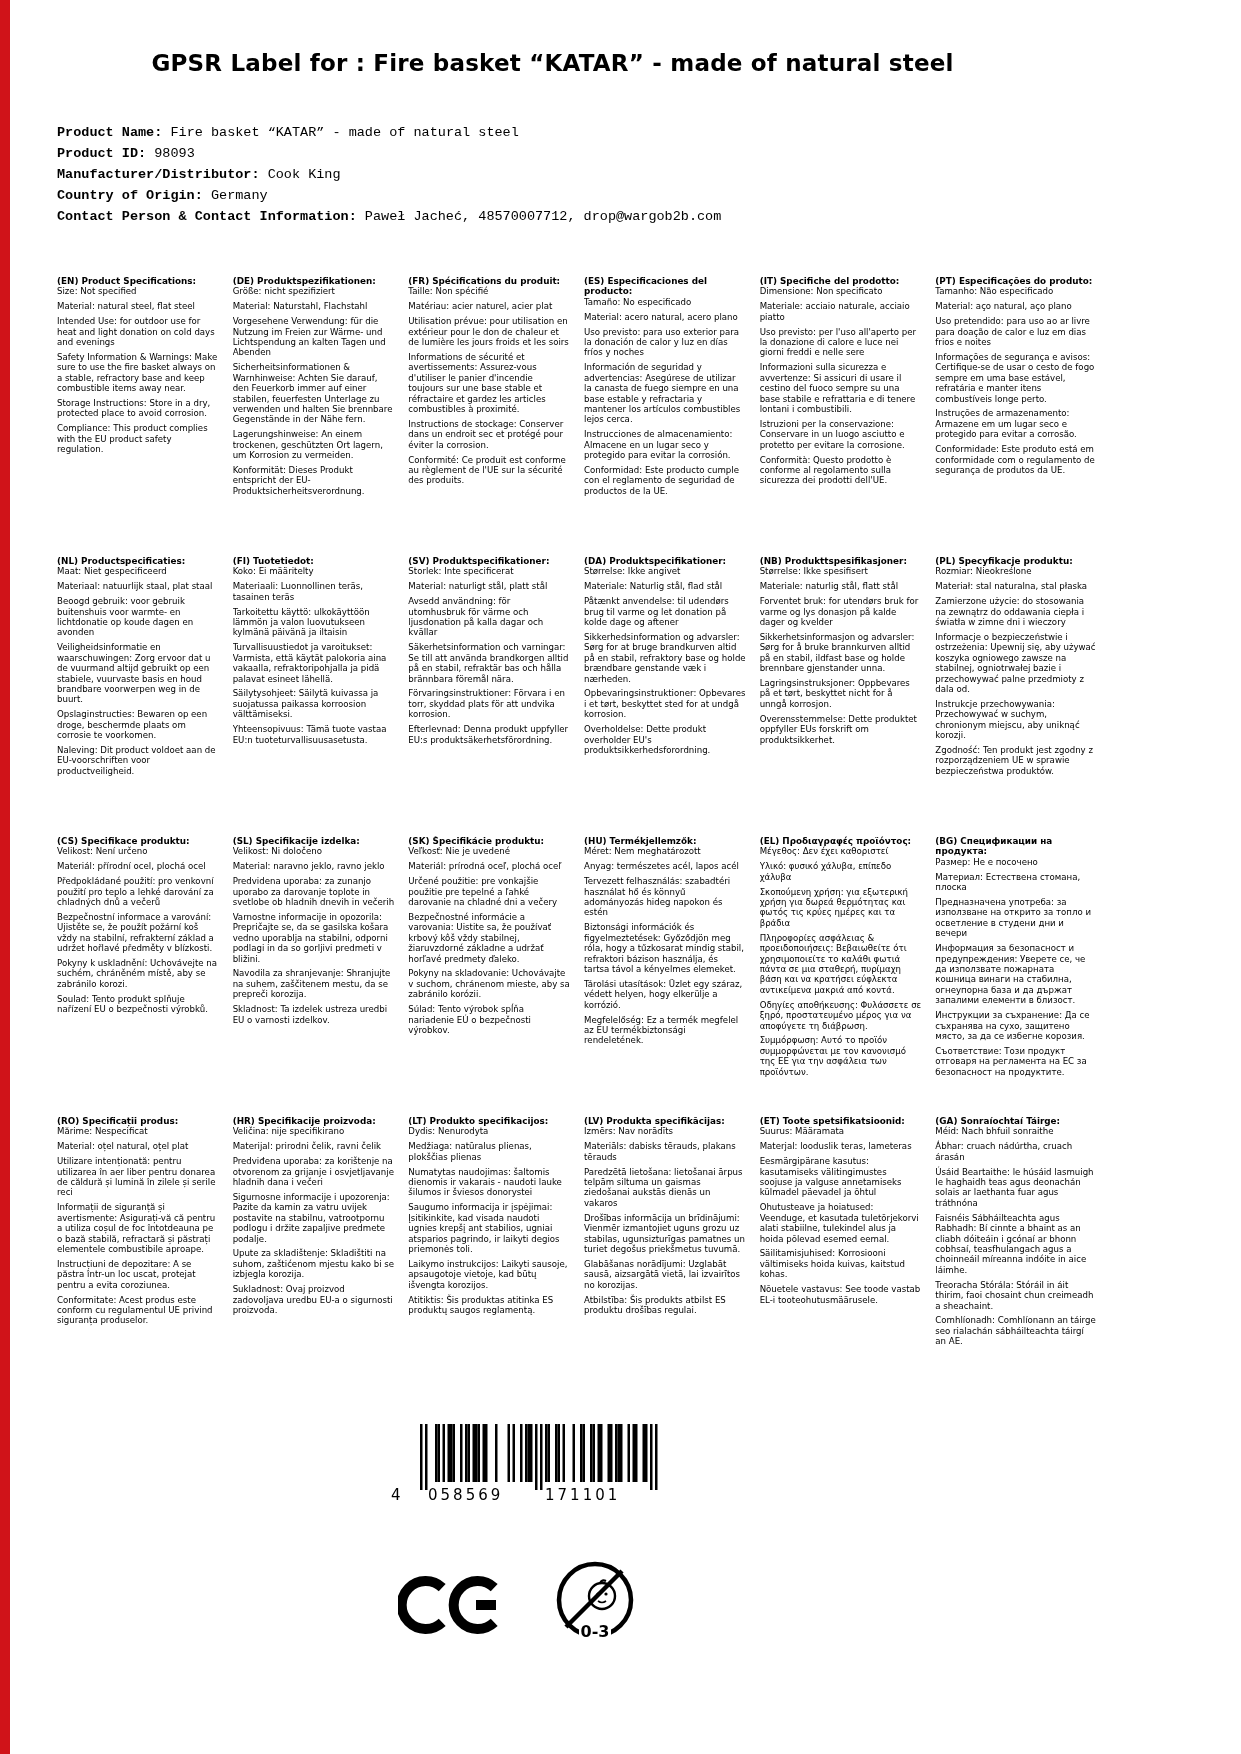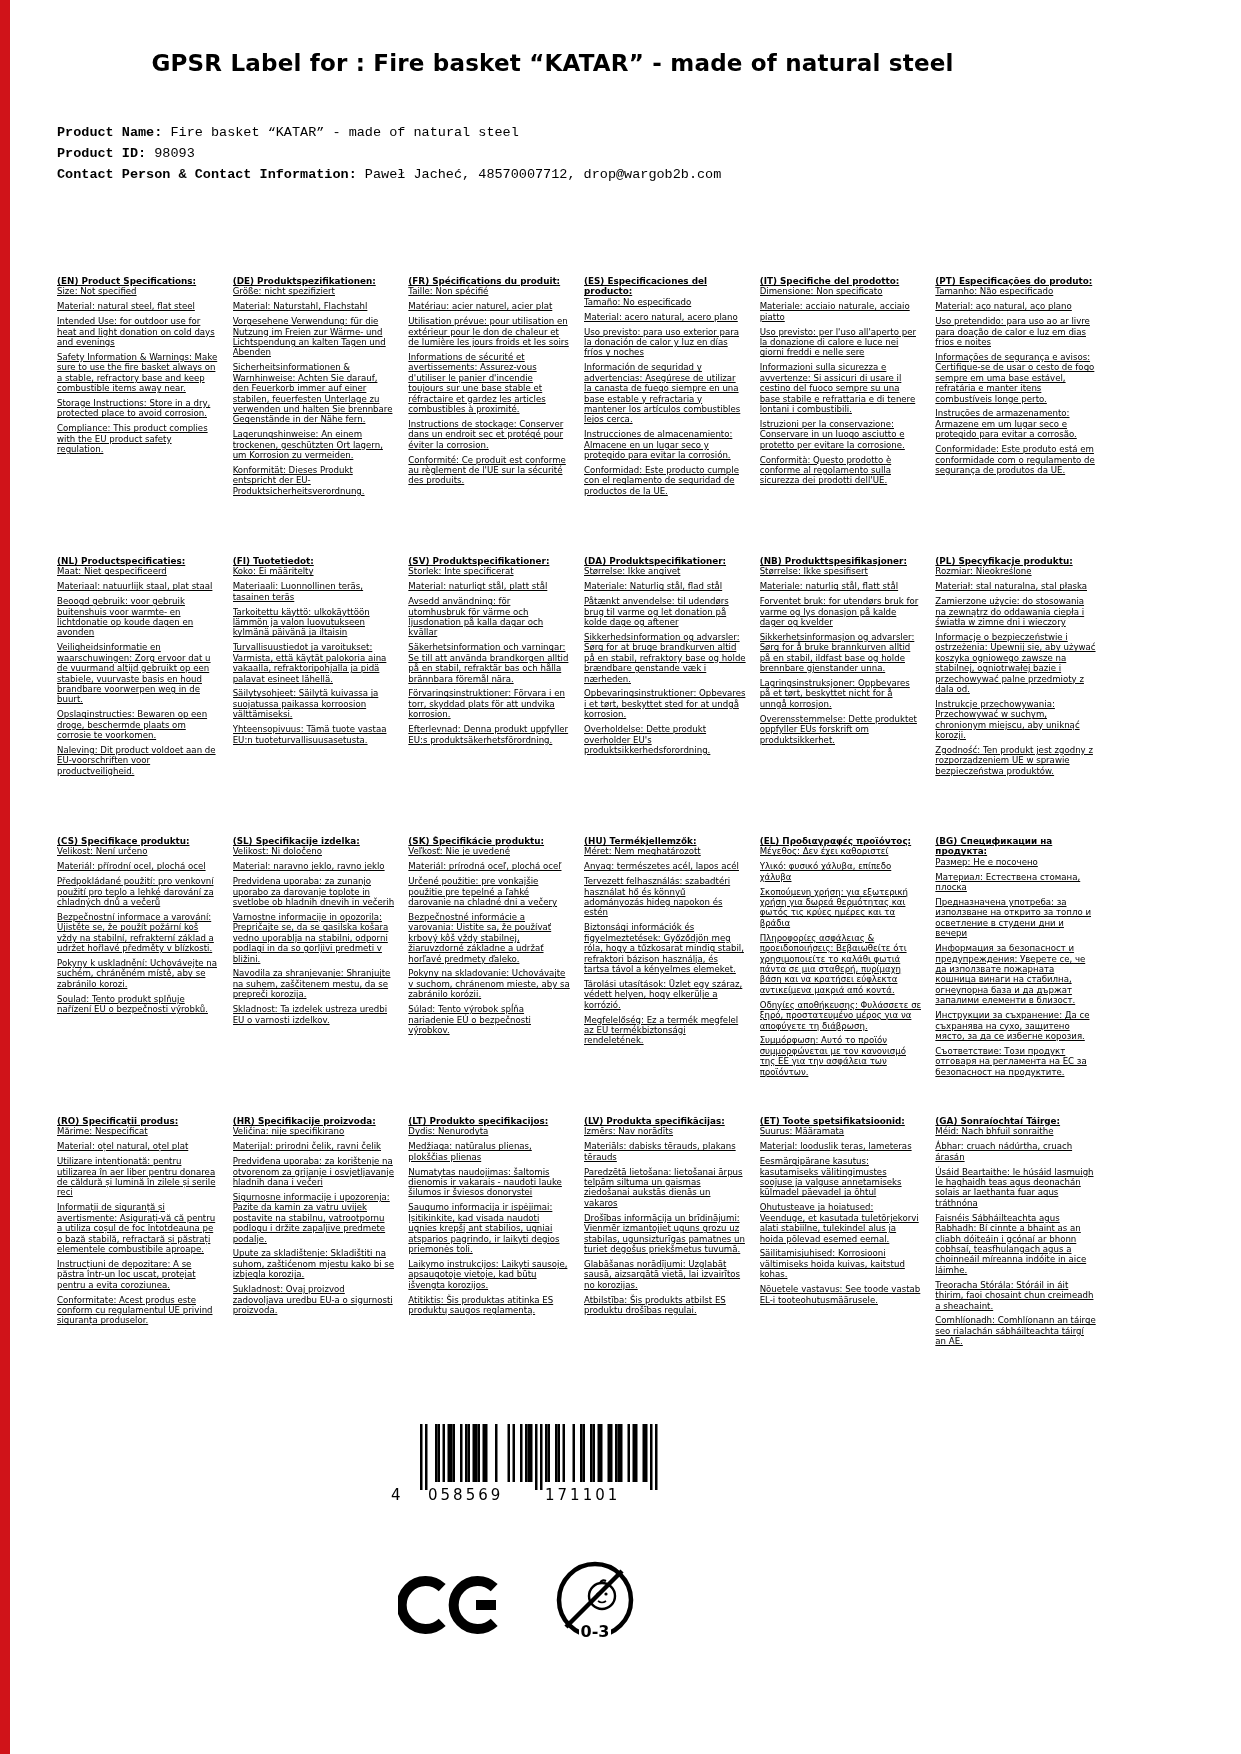--- a/index.html
+++ b/index.html
@@ -12,41 +12,43 @@
   .title {
     position:absolute; top:50px; left:0; width:1105px; text-align:center;
     font-size:23px; font-weight:bold; letter-spacing:0.2px;
   }
   .product-info { position:absolute; left:57px; top:122px; font-size:13.5px; line-height:21px;font-family:Liberation Mono, monospace; }
   .product-info .lbl { font-weight:bold; }
   .sections-grid {
     position:absolute; left:57px; top:276px; width:1040px;
     display:grid; grid-template-columns:repeat(6, 1fr); column-gap:14px;
   }
-  .cell { height:280px; overflow:hidden; font-size:8.6px; line-height:10.4px;text-decoration:underline; }
+  .cell { height:280px; overflow:hidden; font-size:8.6px; line-height:10.4px; }
   .cell h3 { font-size:8.8px; font-weight:bold; margin:0; padding:0; }
   .cell p { margin:0 0 4.5px 0; padding:0; }
   .barcode-svg { position:absolute; left:420px; top:1424px; }
   .barcode-digit { position:absolute; font-size:15px; top:1486px; letter-spacing:3px; }
   .bd-first { left:391px; letter-spacing:0; }
   .bd-left  { left:428px; width:105px; }
   .bd-right { left:545px; width:105px; }
   .ce-svg  { position:absolute; left:398px; top:1574px; }
   .age-svg { position:absolute; left:552px; top:1556px; }
 </style>
 </head>
 <body>
 
 <div class="red-bar" style="background: rgb(208, 19, 25);"></div>
 
 <div class="title">GPSR Label for : Fire basket “KATAR” - made of natural steel</div>
 
 <div class="product-info">
   <div><span class="lbl">Product Name:</span> <span>Fire basket “KATAR” - made of natural steel</span></div>
   <div><span class="lbl">Product ID:</span> <span>98093</span></div>
+  <div><span class="lbl">Manufacturer/Distributor:</span> <span>Cook King</span></div>
+  <div><span class="lbl">Country of Origin:</span> <span>Germany</span></div>
   <div><span class="lbl">Contact Person &amp; Contact Information:</span> <span>Paweł Jacheć, 48570007712, drop@wargob2b.com</span></div>
 </div>
 
 <div class="sections-grid" id="sections-grid">
     <div class="cell">
       <h3>(EN) Product Specifications:</h3>
       <p>Size: Not specified</p>
       <p>Material: natural steel, flat steel</p>
       <p>Intended Use: for outdoor use for heat and light donation on cold days and evenings</p>
       <p>Safety Information &amp; Warnings: Make sure to use the fire basket always on a stable, refractory base and keep combustible items away near.</p>

